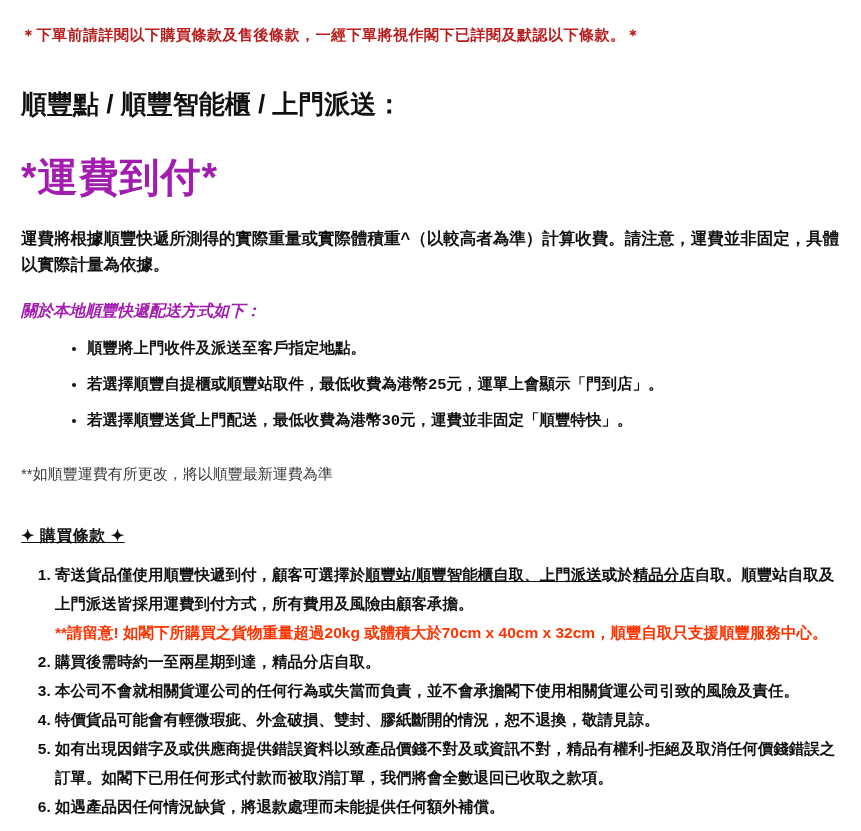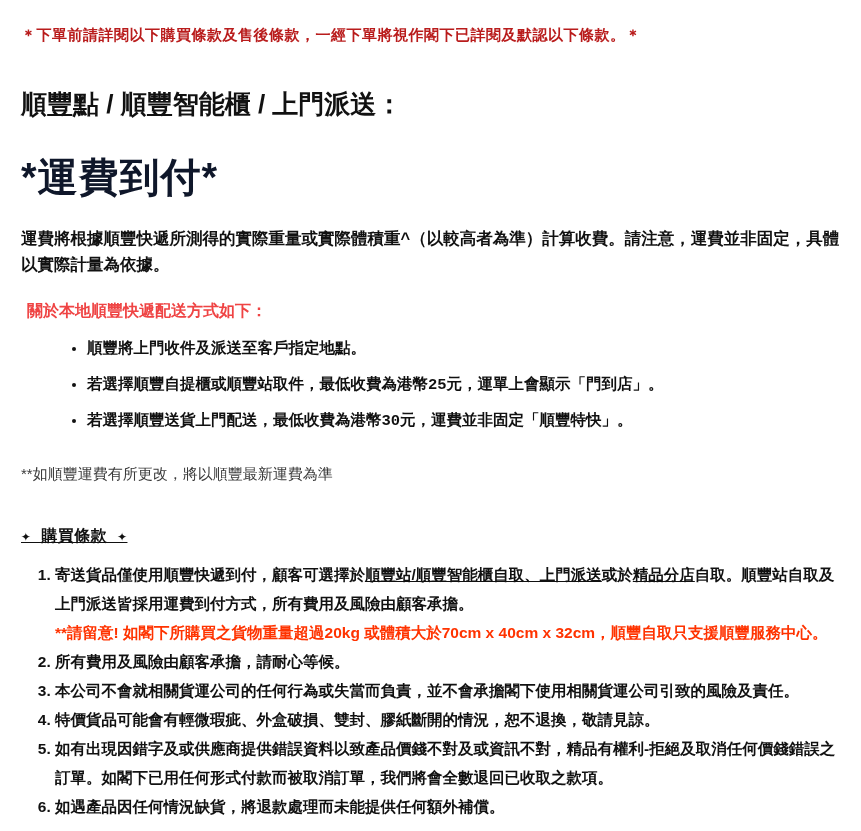--- a/index.html
+++ b/index.html
@@ -32,38 +32,39 @@
     color: #111111;
     letter-spacing: 1px;
   }
   .sub-heading {
     font-size: 26px;
     font-weight: bold;
     margin: 3px 0 0 0;
     color: #111111;
   }
   .freight-collect {
-    color: #0f172a;
+    color: #a21caf;
     font-size: 40px;
     font-weight: bold;
     margin: 28px 0 0 0;
     letter-spacing: 1px;
   }
   .intro-para {
     font-weight: bold;
     font-size: 16.5px;
     line-height: 26px;
     margin: 20px 0 0 0;
     color: #111111;
   }
   .delivery-intro {
     font-weight: bold;
     font-size: 16px;
-    margin: 24px 0 0 6px;
-    color: #ef4444;
+    margin: 24px 0 0 0;
+    color: #a21caf;
+    font-style: italic;
   }
   ul.bullets {
     margin: 17px 0 0 0;
     padding-left: 66px;
     list-style: disc;
   }
   ul.bullets li {
     font-weight: bold;
     font-size: 15.5px;
     margin-bottom: 15px;
@@ -83,21 +84,20 @@
     margin: 40px 0 0 0;
     color: #111111;
   }
   .terms-heading {
     font-weight: bold;
     font-size: 16px;
     text-decoration: underline;
     margin: 42px 0 0 0;
     color: #111111;
     letter-spacing: 0.5px;
-    font-family: Liberation Mono, monospace;
   }
   ol.terms {
     margin: 13px 0 0 0;
     padding-left: 34px;
     list-style: decimal;
   }
   ol.terms li {
     font-weight: bold;
     font-size: 15.5px;
     line-height: 29px;
@@ -138,21 +138,21 @@
   </div>
 
   <div>
     <h4 class="terms-heading">✦ 購買條款 ✦</h4>
 
     <ol class="terms">
       <li>
         <span>寄送貨品僅使用順豐快遞到付，顧客可選擇於</span><span class="u">順豐站/順豐智能櫃自取、上門派送</span><span>或於</span><span class="u">精品分店</span><span>自取。順豐站自取及上門派送皆採用運費到付方式，所有費用及風險由顧客承擔。</span>
         <div class="warning-line">**請留意! 如閣下所購買之貨物重量超過20kg 或體積大於70cm x 40cm x 32cm，順豐自取只支援順豐服務中心。</div>
       </li>
-      <li>所有費用及風險由顧客承擔，請耐心等候。</li>
+      <li>購買後需時約一至兩星期到達，精品分店自取。</li>
       <li>本公司不會就相關貨運公司的任何行為或失當而負責，並不會承擔閣下使用相關貨運公司引致的風險及責任。</li>
       <li>特價貨品可能會有輕微瑕疵、外盒破損、雙封、膠紙斷開的情況，恕不退換，敬請見諒。</li>
       <li>如有出現因錯字及或供應商提供錯誤資料以致產品價錢不對及或資訊不對，精品有權利-拒絕及取消任何價錢錯誤之訂單。如閣下已用任何形式付款而被取消訂單，我們將會全數退回已收取之款項。</li>
       <li>如遇產品因任何情況缺貨，將退款處理而未能提供任何額外補償。</li>
 
     </ol>
   </div>
 
 </div>
 

